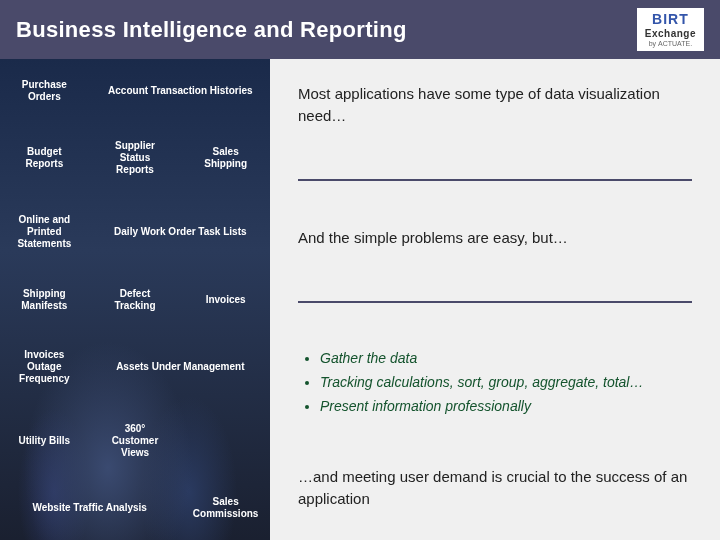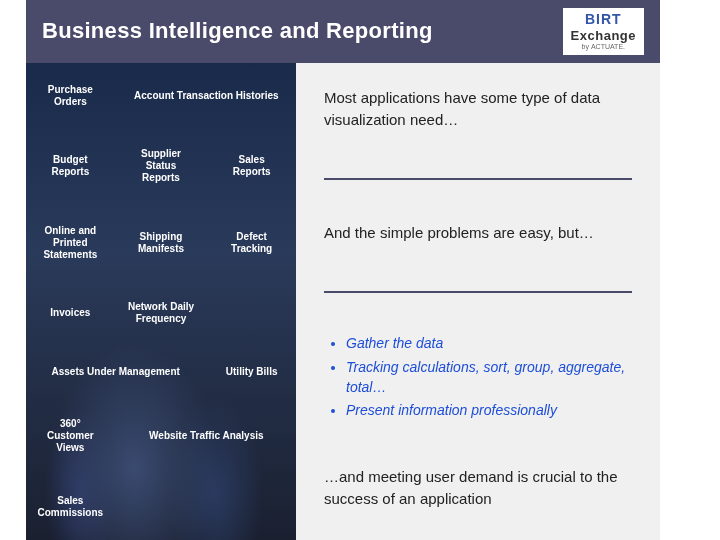--- a/index.html
+++ b/index.html
@@ -5,25 +5,24 @@
     * { margin: 0; padding: 0; box-sizing: border-box; }
     body {
       width: 720px;
       height: 540px;
       font-family: Arial, sans-serif;
       overflow: hidden;
       background: #fff;
     }
 
     .page-wrapper {
-      width: 660px;
+      width: 720px;
       height: 540px;
       display: flex;
       flex-direction: column;
-      padding-left: 26px;
     }
 
     
     .header {
       background: #4a4a6a;
       color: #fff;
       padding: 8px 16px;
       display: flex;
       align-items: center;
       justify-content: space-between;
@@ -45,21 +44,21 @@
       color: #333;
       line-height: 1.2;
     }
     .birt-logo .birt-text {
       font-size: 14px;
       font-weight: bold;
       color: #3355aa;
       letter-spacing: 1px;
     }
     .birt-logo .exchange-text {
-      font-size: 13px;
+      font-size: 10px;
       color: #333;
       font-weight: bold;
       letter-spacing: 0.5px;
     }
     .birt-logo .by-actuate {
       font-size: 7px;
       color: #666;
     }
 
     
@@ -141,21 +140,21 @@
 
     .right-panel ul {
       list-style: disc;
       padding-left: 22px;
       margin-bottom: 10px;
     }
 
     .right-panel ul li {
       font-size: 14px;
       font-style: italic;
-      color: #1d4ed8;
+      color: #14532d;
       margin-bottom: 4px;
       line-height: 1.4;
     }
 
     .separator-line {
       height: 2px;
       background: #4a4a6a;
       margin: 6px 0 10px 0;
       width: 100%;
     }
@@ -180,29 +179,30 @@
 
     <div class="left-panel">
       <div class="silhouette-bg"></div>
       <div class="labels-grid">
 
         <div class="label-item">Purchase Orders</div>
         <div class="label-item span2">Account Transaction Histories</div>
 
         <div class="label-item">Budget Reports</div>
         <div class="label-item">Supplier Status Reports</div>
-        <div class="label-item">Sales Reports</div>
+        <div class="label-item">Sales Shipping</div>
 
         <div class="label-item">Online and Printed Statements</div>
+        <div class="label-item span2">Daily Work Order Task Lists</div>
 
         <div class="label-item">Shipping Manifests</div>
         <div class="label-item">Defect Tracking</div>
         <div class="label-item">Invoices</div>
 
-        <div class="label-item">Network Daily Frequency</div>
+        <div class="label-item">Invoices Outage Frequency</div>
         <div class="label-item span2">Assets Under Management</div>
 
         <div class="label-item">Utility Bills</div>
         <div class="label-item">360° Customer Views</div>
 
         <div class="label-item span2">Website Traffic Analysis</div>
         <div class="label-item">Sales Commissions</div>
 
       </div>
     </div>

